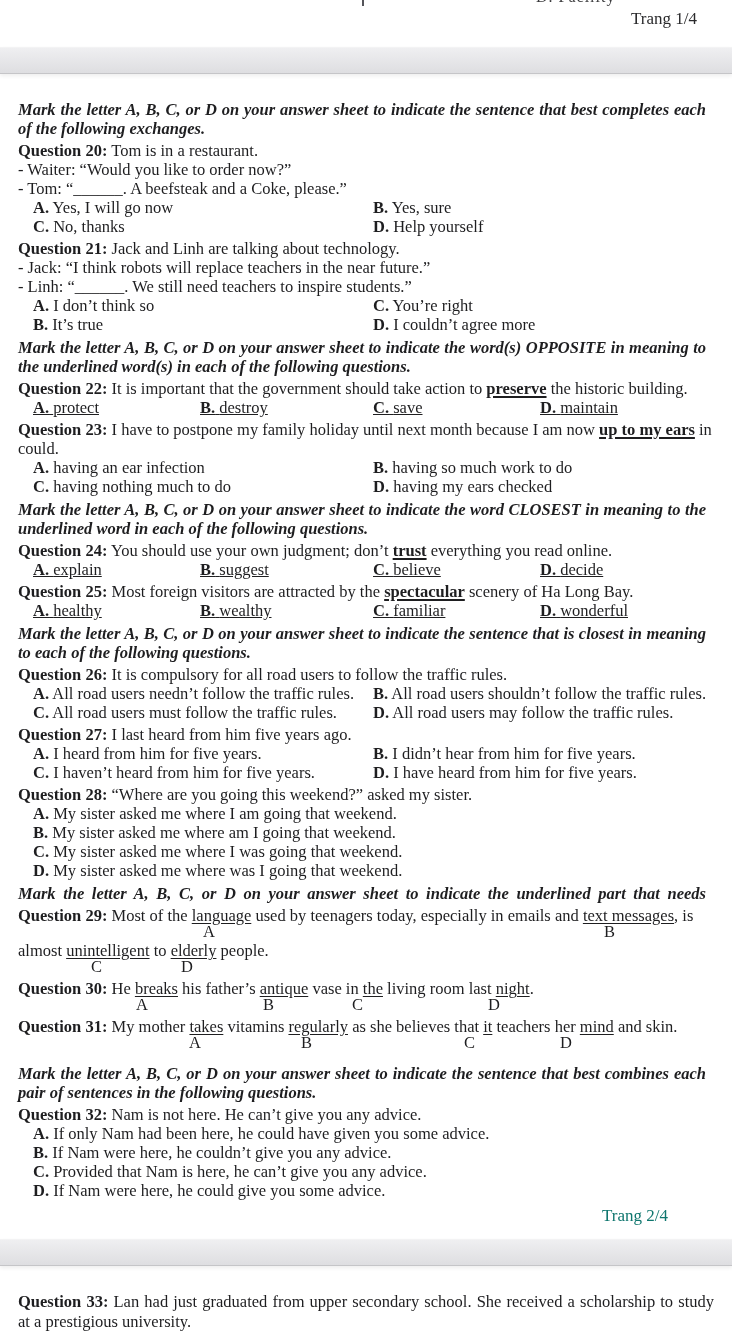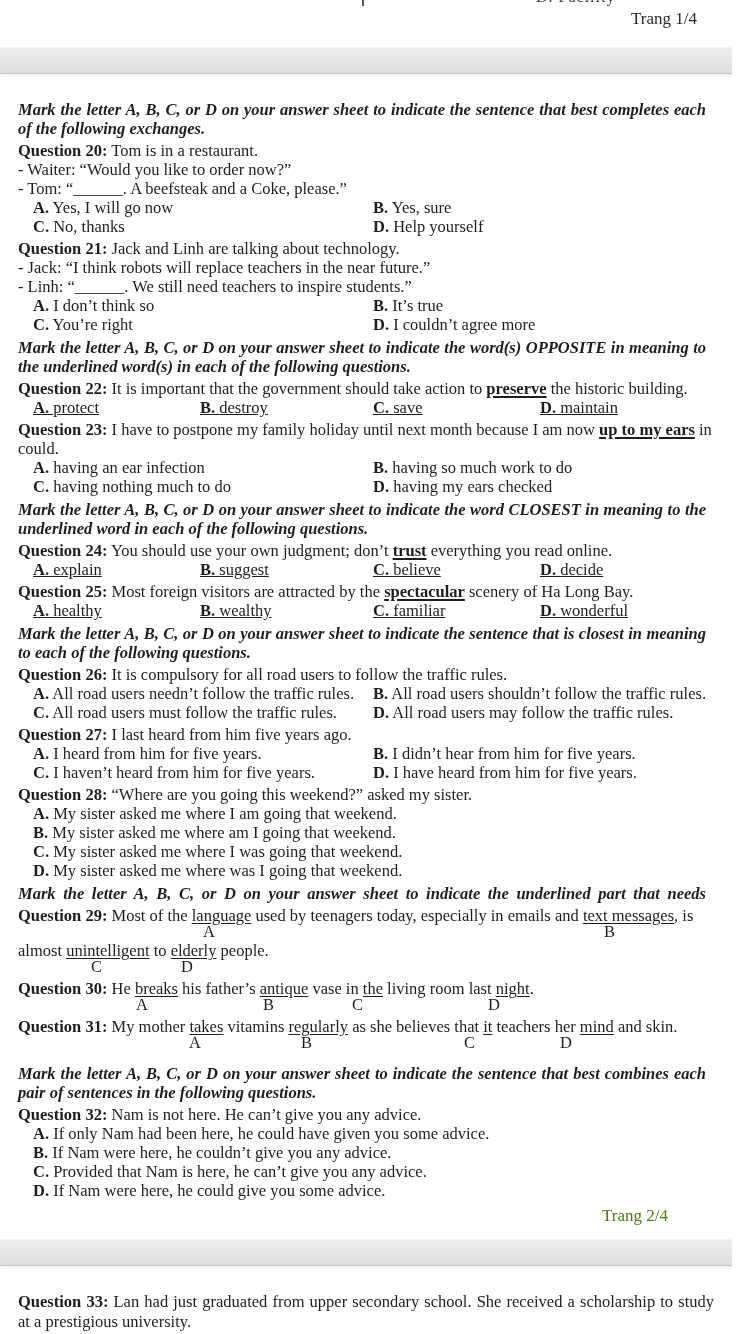--- a/index.html
+++ b/index.html
@@ -26,21 +26,21 @@
   .bu{font-weight:bold;text-decoration:underline;text-underline-offset:2px;text-decoration-thickness:1.5px;}
   .u{text-decoration:underline;text-underline-offset:2px;}
   .opts2{display:grid;grid-template-columns:340px 1fr;padding-left:15px;}
   .opts4{display:grid;grid-template-columns:167px 173px 167px 1fr;padding-left:15px;text-decoration:underline;}
   .opts1{padding-left:15px;}
   .opts2>div,.opts4>div{white-space:nowrap;}
   .ol{font-weight:bold;}
   .lrow{position:relative;height:16px;}
   .lrow span{position:absolute;top:-3px;font-size:16.5px;}
   .gap-top{margin-top:12px;}
-  .pagenum-bottom{text-align:right;padding-right:38px;margin-top:6px;font-size:17px;color:#4d7c0f;}
+  .pagenum-bottom{text-align:right;padding-right:38px;margin-top:6px;font-size:17px;color:#0f766e;}
   .band2wrap{margin-top:14px;}
   .q33{padding:26px 18px 0 18px;font-size:16.5px;line-height:19.5px;}
 </style>
 </head>
 <body>
 
 <div class="page">
 
   <div class="topstrip">
     <span class="tick"></span>
@@ -68,22 +68,22 @@
         <div><span class="ol">D.</span> <span>Help yourself</span></div>
       </div>
     </div>
 
     <div class="qblock">
       <div class="qline nowrap"><span class="qlabel">Question 21:</span> <span>Jack and Linh are talking about technology.</span></div>
       <div class="qline">- Jack: “I think robots will replace teachers in the near future.”</div>
       <div class="qline">- Linh: “______. We still need teachers to inspire students.”</div>
       <div class="opts2">
         <div><span class="ol">A.</span> <span>I don’t think so</span></div>
+        <div><span class="ol">C.</span> <span>You’re right</span></div>
         <div><span class="ol">B.</span> <span>It’s true</span></div>
-        <div><span class="ol">C.</span> <span>You’re right</span></div>
         <div><span class="ol">D.</span> <span>I couldn’t agree more</span></div>
       </div>
     </div>
 
     <div class="instr">
       <div class="jfull">Mark the letter A, B, C, or D on your answer sheet to indicate the word(s) OPPOSITE in meaning to</div>
       <div>the underlined word(s) in each of the following questions.</div>
     </div>
 
     <div class="qblock">

